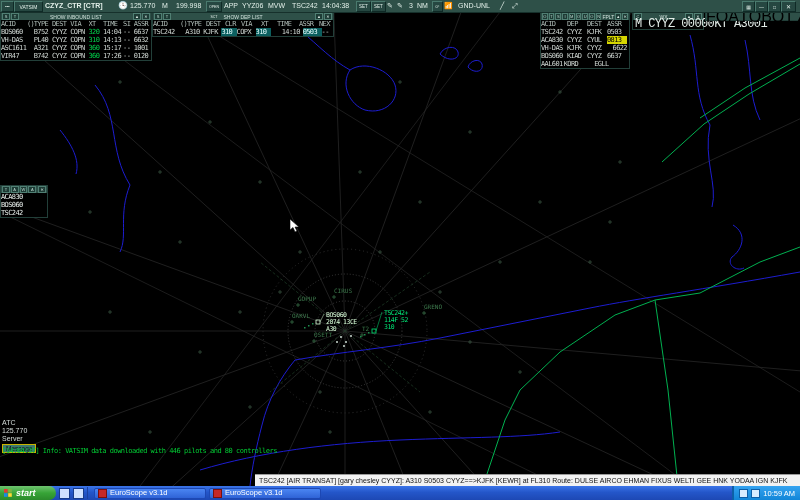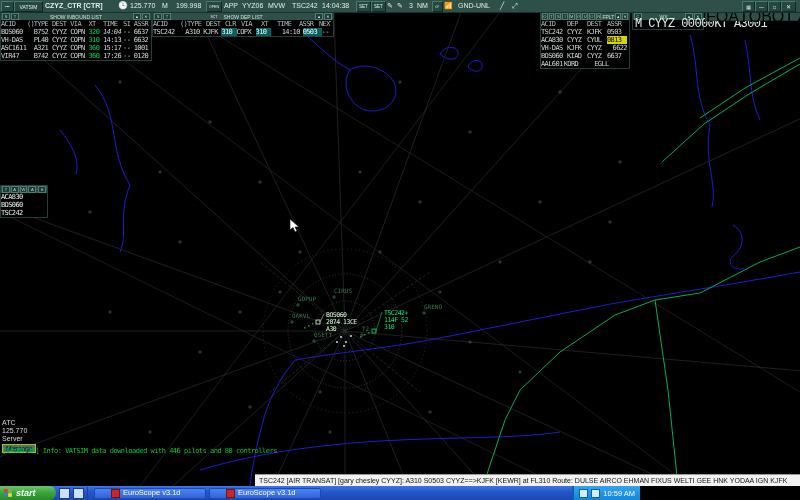--- a/index.html
+++ b/index.html
@@ -33,26 +33,26 @@
   #statpanel{position:absolute;left:2px;top:419px;z-index:26;font-size:7px;line-height:8px;}
   #statpanel .srow{color:#d6dedb;}
   #stat-atc{color:#00b3a3;}
   #msgbtn{display:inline-block;margin-top:1px;background:#3c7a6e;border:1px solid #c8b400;color:#071512;font-size:6.5px;line-height:7px;padding:0 3px;}
   #messages{position:absolute;left:2px;top:447px;z-index:26;font-family:"DejaVu Sans Mono",monospace;font-size:7px;line-height:8px;letter-spacing:-0.5px;white-space:nowrap;}
   #messages .msg{color:#00cc33;}
   #messages .msg .pfx{color:#e8e8e8;}
   
   #fpbar{position:absolute;left:255px;top:474px;width:545px;height:12px;background:#f2f2f2;border-top:1px solid #9a9a9a;z-index:27;font-size:7px;line-height:11px;color:#111;white-space:nowrap;overflow:hidden;padding-left:4px;box-sizing:border-box;}
   
-  #taskbar{position:absolute;left:0;top:486px;width:640px;height:14px;background:linear-gradient(#3a74e8,#2456c9 45%,#1d48b4);z-index:40;display:flex;align-items:center;}
+  #taskbar{position:absolute;left:0;top:486px;width:800px;height:14px;background:linear-gradient(#3a74e8,#2456c9 45%,#1d48b4);z-index:40;display:flex;align-items:center;}
   #startbtn{height:14px;width:56px;background:linear-gradient(#6fc46f,#37a437 50%,#2b8a2b);border-radius:0 7px 7px 0;color:#fff;font-weight:bold;font-style:italic;font-size:9px;line-height:14px;padding-left:16px;box-sizing:border-box;position:relative;}
   #startflag{position:absolute;left:4px;top:3px;width:8px;height:8px;}
   .ql{width:9px;height:9px;margin-left:3px;background:#cfe0ff;border:1px solid #17folk;border:1px solid #173a8a;}
   .tbdiv{width:1px;height:12px;background:#1b3f9e;margin:0 3px;}
-  .taskwin{height:11px;width:112px;margin-left:3px;background:linear-gradient(#4a85f2,#2f63d6);border:1px solid #1d48b4;border-radius:2px;color:#fff;font-size:7.5px;line-height:10px;display:flex;align-items:center;padding:0 16px;box-sizing:border-box;white-space:nowrap;overflow:hidden;}
+  .taskwin{height:11px;width:112px;margin-left:3px;background:linear-gradient(#4a85f2,#2f63d6);border:1px solid #1d48b4;border-radius:2px;color:#fff;font-size:7.5px;line-height:10px;display:flex;align-items:center;padding:0 3px;box-sizing:border-box;white-space:nowrap;overflow:hidden;}
   .taskwin .wicon{width:7px;height:7px;background:#c62828;border:1px solid #7a0f0f;margin-right:3px;flex:0 0 auto;}
   #tray{margin-left:auto;height:14px;background:linear-gradient(#35a3f0,#1286d8);border-left:2px solid #0d5fa8;display:flex;align-items:center;padding:0 5px;color:#fff;font-size:7.5px;}
   #tray .ticon{width:7px;height:7px;background:#d7ecff;border:1px solid #0d5fa8;margin-right:3px;}
   
   #radar{position:absolute;left:0;top:12px;z-index:1;}
   
   #cursor{position:absolute;left:290px;top:219px;z-index:50;}
 </style>
 </head>
 <body>
@@ -241,21 +241,21 @@
         <span style="width: 11px;">SI</span>
         <span style="width: 18px;">ASSR</span>
       </div>
       <div class="lrow">
         <span style="width: 27px;">BOS060</span>
         <span style="width: 7px;"></span>
         <span style="width: 19px;">B752</span>
         <span style="width: 19px;">CYYZ</span>
         <span style="width: 19px;">COPN</span>
         <span class="hl-green" style="width: 15px;">320</span>
-        <span style="width: 21px; font-style: italic;">14:04</span>
+        <span style="width: 21px;">14:04</span>
         <span style="width: 11px;">--</span>
         <span style="width: 18px;">6637</span>
       </div>
       <div class="lrow">
         <span style="width: 27px;">VH-DAS</span>
         <span style="width: 7px;"></span>
         <span style="width: 19px;">PL40</span>
         <span style="width: 19px;">CYYZ</span>
         <span style="width: 19px;">COPN</span>
         <span class="hl-green" style="width: 15px;">310</span>

